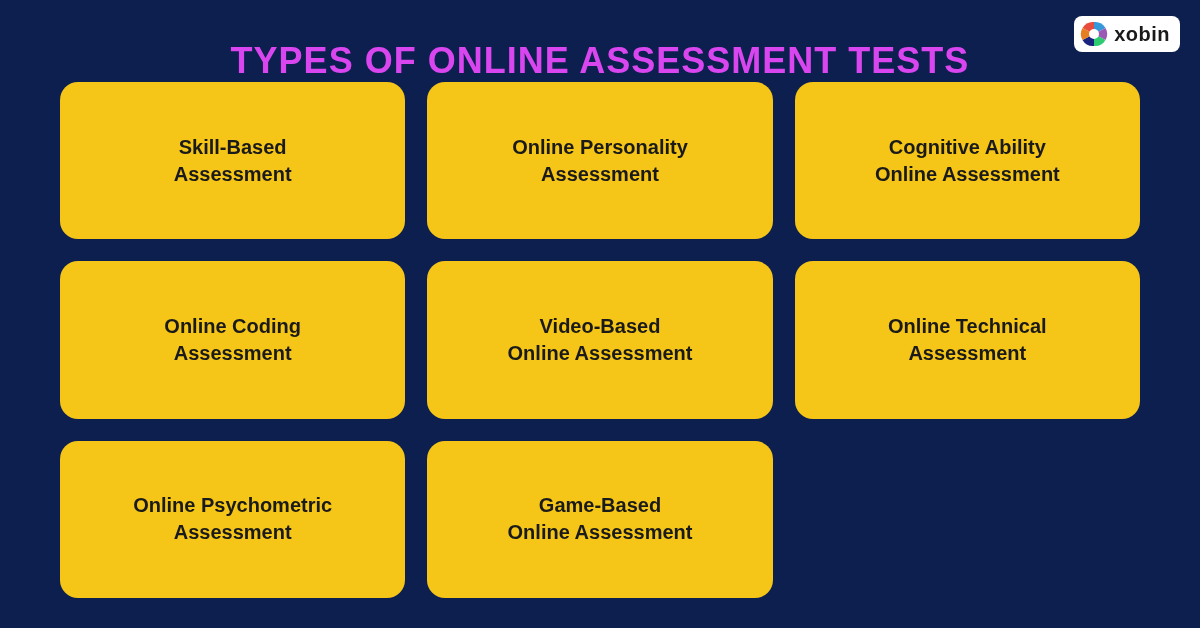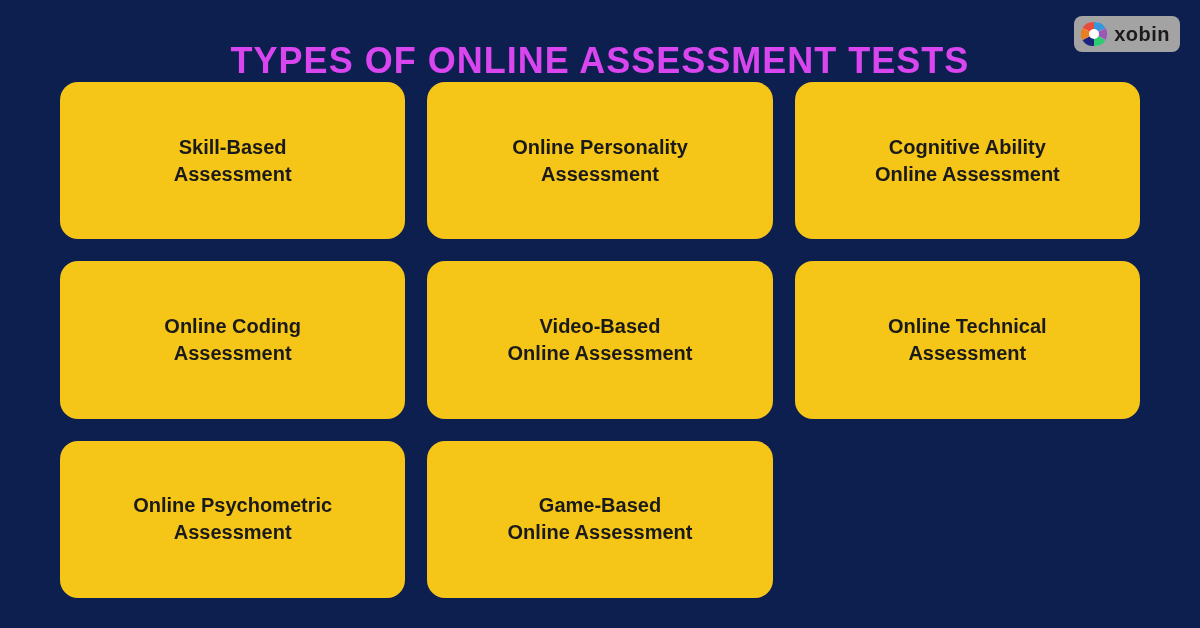--- a/index.html
+++ b/index.html
@@ -64,21 +64,21 @@
       line-height: 1.35;
     }
 
     .logo-wrapper {
       position: absolute;
       top: 16px;
       right: 20px;
       display: flex;
       align-items: center;
       gap: 6px;
-      background: #a3a3a3;
+      background: #ffffff;
       border-radius: 8px;
       padding: 4px 10px 4px 6px;
     }
 
     .xobin-circle {
       width: 28px;
       height: 28px;
     }
 
     .xobin-brand {

